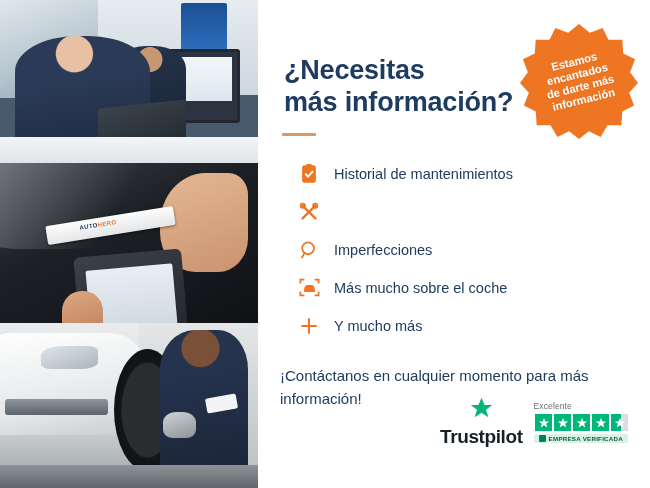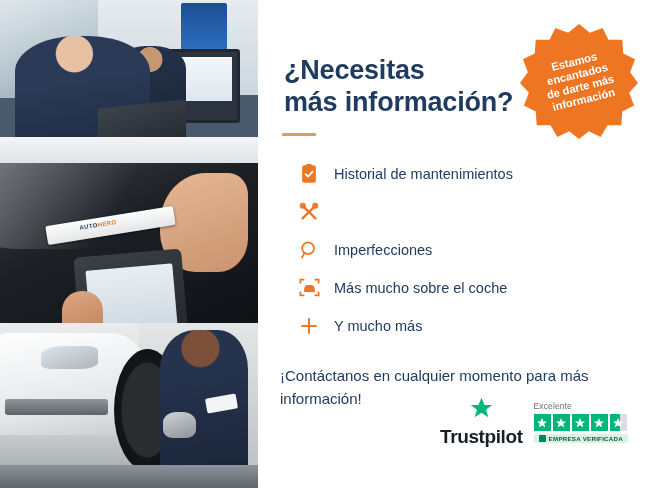--- a/index.html
+++ b/index.html
@@ -102,21 +102,21 @@
   ul.feat li{display:flex;align-items:center;height:32px;margin-bottom:6px;}
   .ico{width:26px;height:26px;flex:0 0 26px;margin-right:12px;display:flex;align-items:center;justify-content:center;}
   .ftxt{font-size:14.5px;color:#1f3c60;}
 
   .contact{margin-top:22px;font-size:15px;line-height:1.55;color:#1f3c60;}
 
   
   .tp{position:absolute;right:22px;bottom:40px;display:flex;align-items:center;gap:11px;}
   .tp-mark{display:flex;align-items:center;gap:5px;flex-direction:column;}
   .tp-word{font-size:19px;font-weight:700;color:#16202a;letter-spacing:-.4px;}
-  .tp-right{display:flex;flex-direction:column;align-items:flex-start;gap:3px;}
+  .tp-right{display:flex;flex-direction:column;align-items:flex-end;gap:3px;}
   .tp-exc{font-size:8.5px;color:#6b6f73;letter-spacing:.1px;align-self:flex-start;}
   .stars{display:flex;gap:2px;}
   .star{width:17px;height:17px;background:#00b67a;display:flex;align-items:center;justify-content:center;}
   .star.half{background:linear-gradient(90deg,#00b67a 0 58%,#dcdce6 58% 100%);}
   .verif{display:flex;align-items:center;gap:3px;background:#d9f2e5;border-radius:2px;padding:1px 5px;}
   .verif-box{width:7px;height:7px;background:#00855a;border-radius:1px;display:flex;align-items:center;justify-content:center;}
   .verif-txt{font-size:6.2px;font-weight:700;color:#0d5b3f;letter-spacing:.25px;}
 
   
   .burst{position:absolute;right:12px;top:22px;width:118px;height:118px;}

